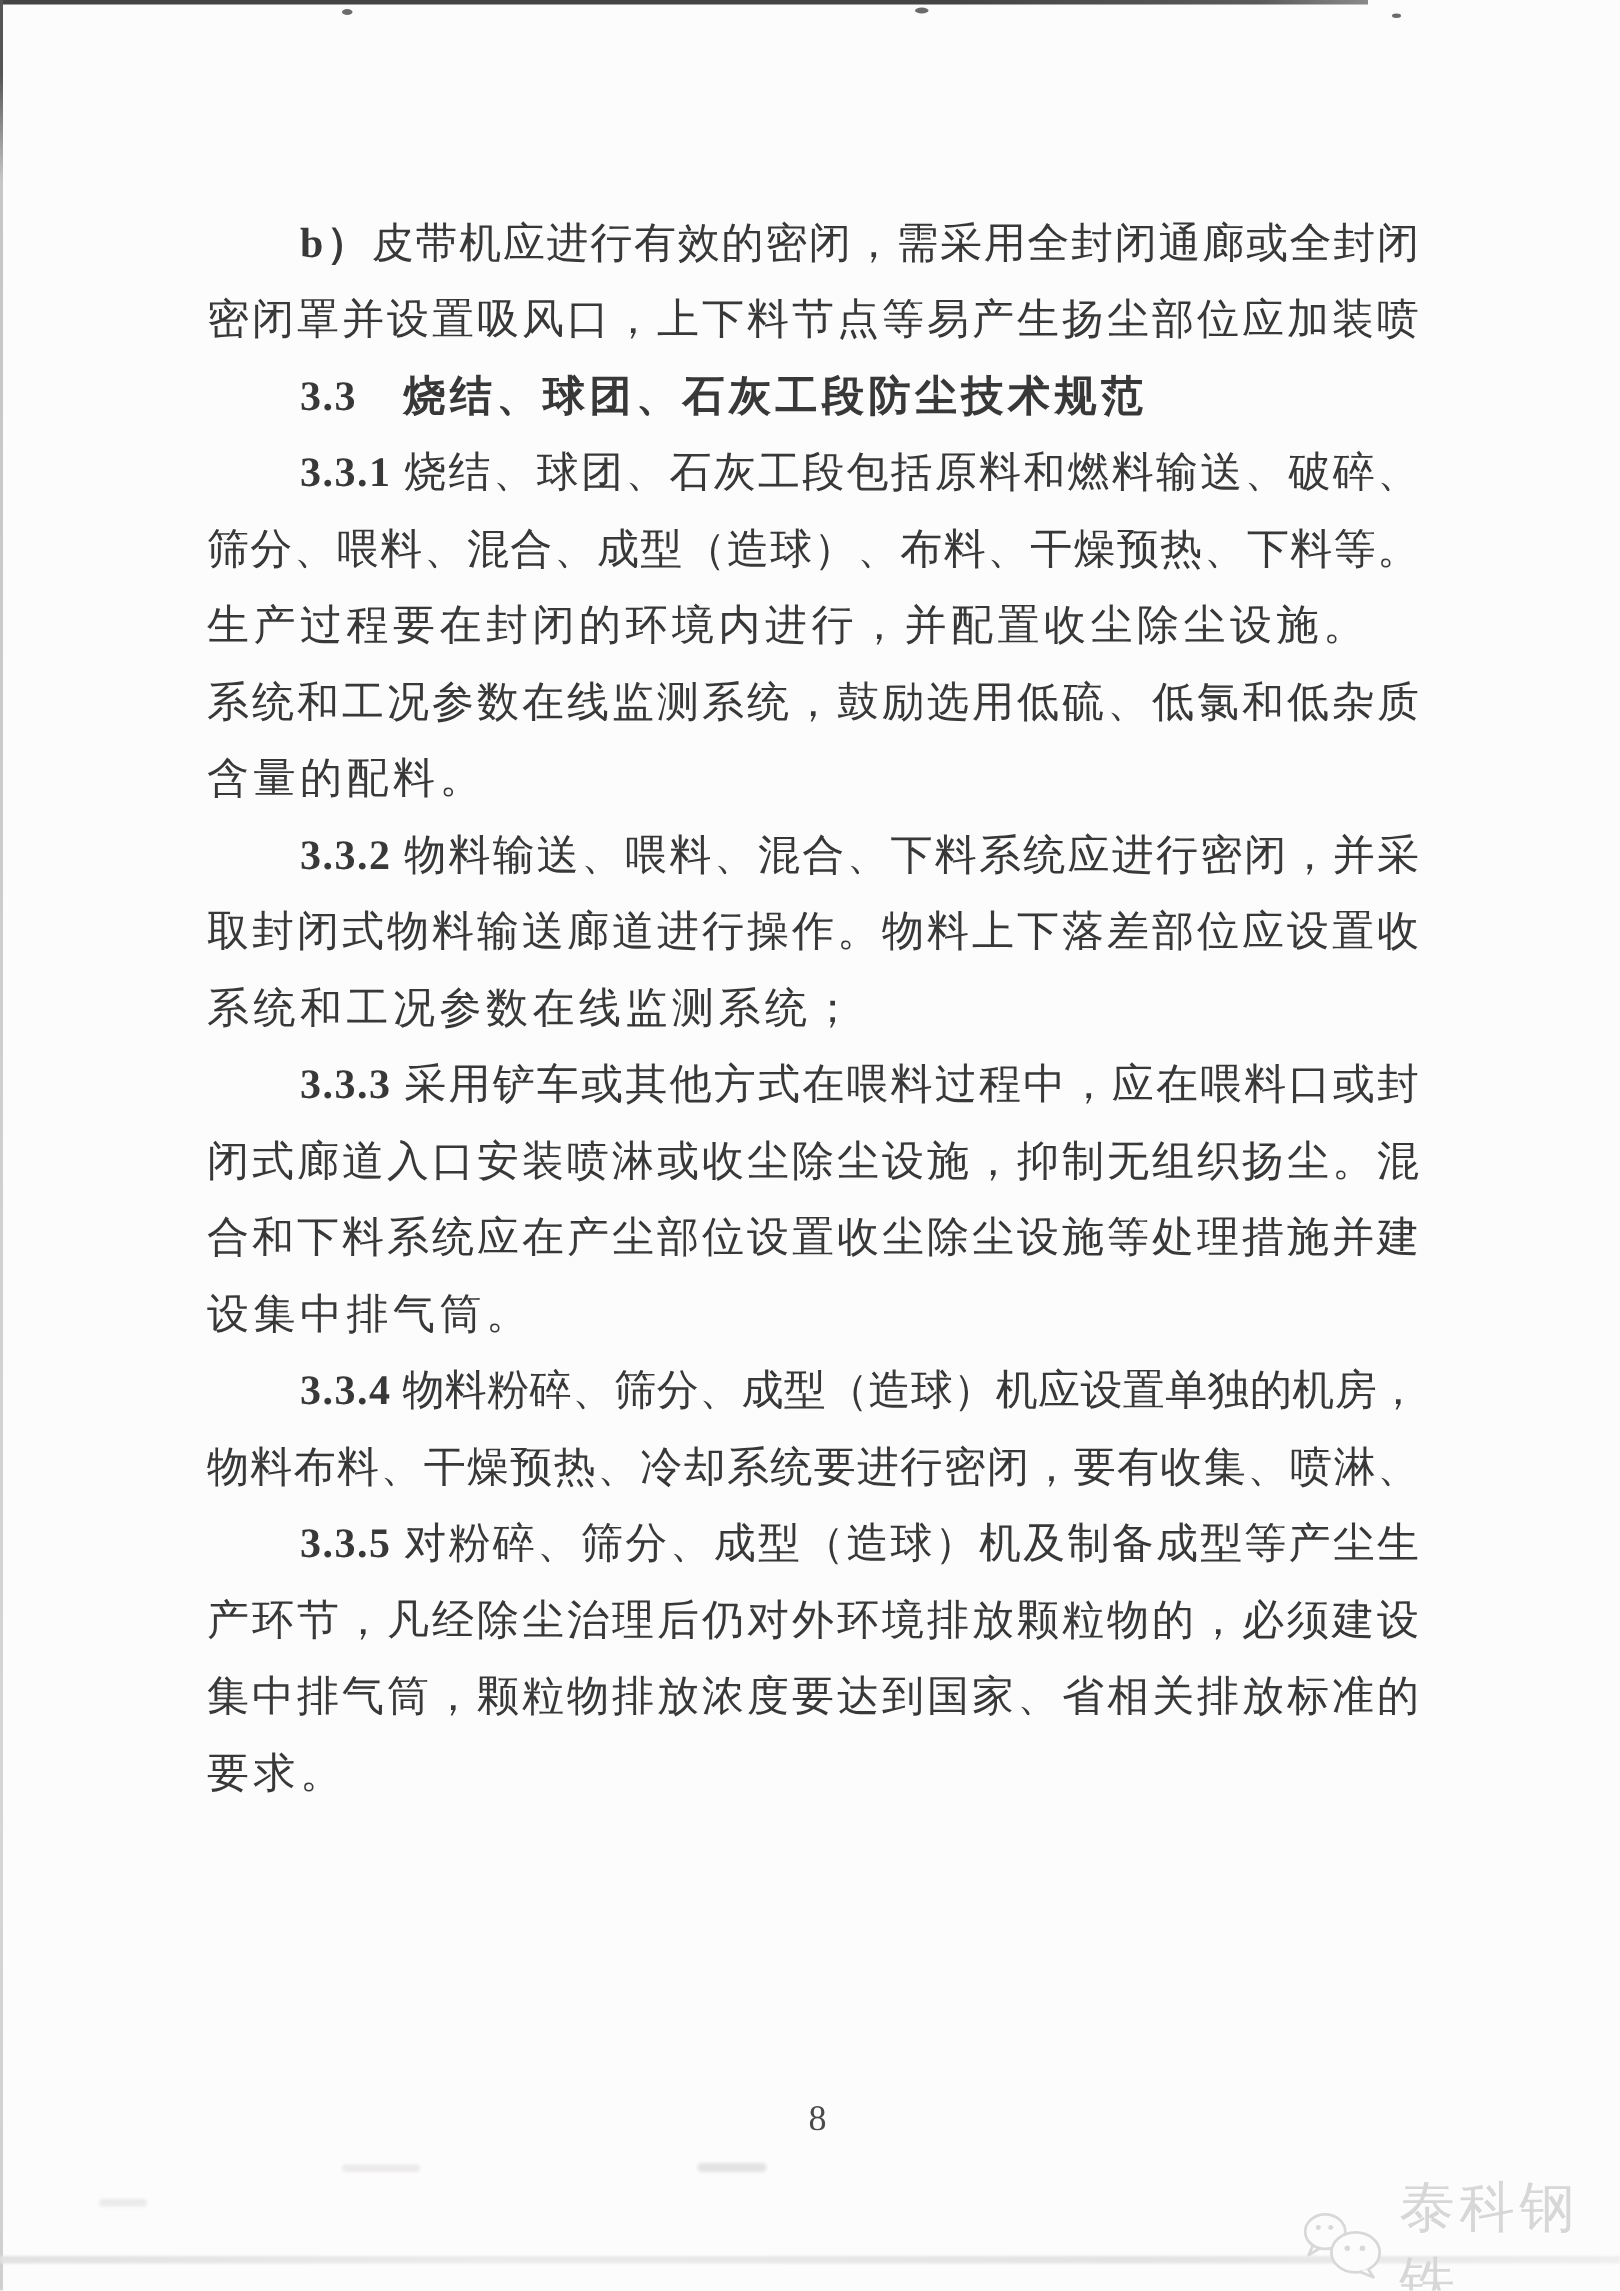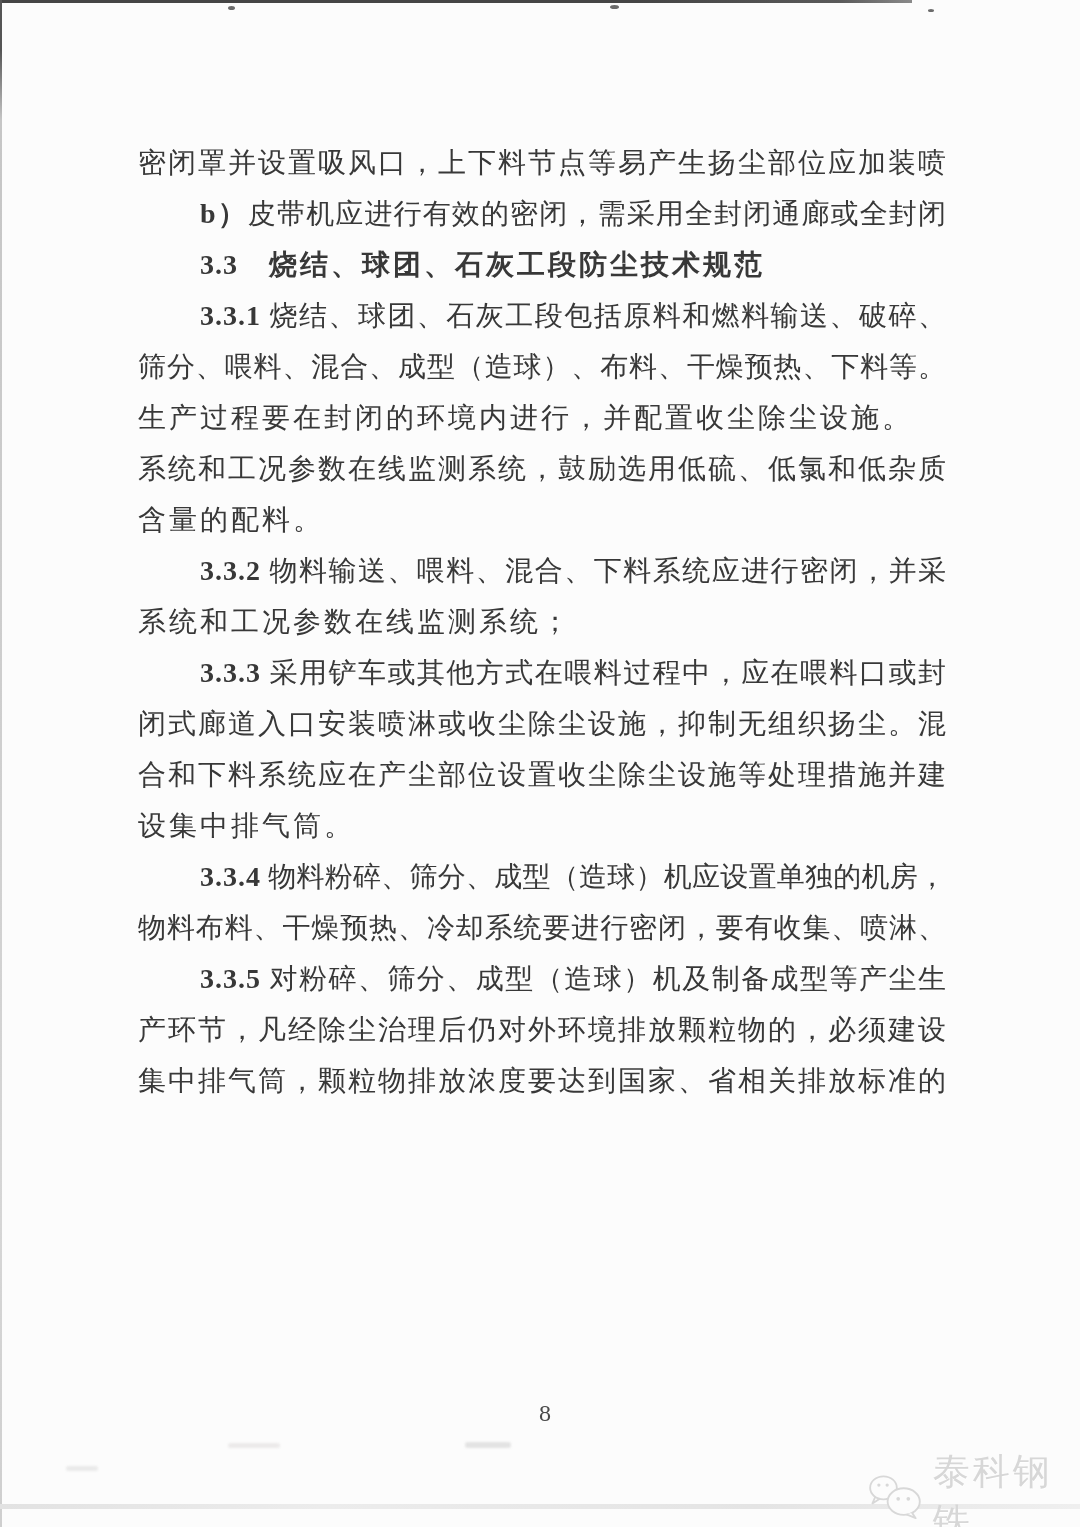--- a/index.html
+++ b/index.html
@@ -88,39 +88,41 @@
   <div class="edge-left"></div>
   <div class="speck s1"></div>
   <div class="speck s2"></div>
   <div class="speck s3"></div>
   <div class="smudge m1"></div>
   <div class="smudge m2"></div>
   <div class="smudge m3"></div>
   <div class="streak-bottom"></div>
 
   <main class="text-block" id="doc-body">
+      <div class="line indent stretch"><span class="num">b）</span><span>皮带机应进行有效的密闭，需采用全封闭通廊或全封闭</span></div>
       <div class="line stretch"><span>密闭罩并设置吸风口，上下料节点等易产生扬尘部位应加装喷</span></div>
-      <div class="line indent stretch"><span class="num">b）</span><span>皮带机应进行有效的密闭，需采用全封闭通廊或全封闭</span></div>
       <div class="line indent heading"><span class="num">3.3</span><span>　烧结、球团、石灰工段防尘技术规范</span></div>
       <div class="line indent stretch"><span class="num">3.3.1</span><span> 烧结、球团、石灰工段包括原料和燃料输送、破碎、</span></div>
       <div class="line stretch"><span>筛分、喂料、混合、成型（造球）、布料、干燥预热、下料等。</span></div>
       <div class="line"><span>生产过程要在封闭的环境内进行，并配置收尘除尘设施。</span></div>
       <div class="line stretch"><span>系统和工况参数在线监测系统，鼓励选用低硫、低氯和低杂质</span></div>
       <div class="line"><span>含量的配料。</span></div>
       <div class="line indent stretch"><span class="num">3.3.2</span><span> 物料输送、喂料、混合、下料系统应进行密闭，并采</span></div>
+      <div class="line stretch"><span>取封闭式物料输送廊道进行操作。物料上下落差部位应设置收</span></div>
       <div class="line"><span>系统和工况参数在线监测系统；</span></div>
       <div class="line indent stretch"><span class="num">3.3.3</span><span> 采用铲车或其他方式在喂料过程中，应在喂料口或封</span></div>
       <div class="line stretch"><span>闭式廊道入口安装喷淋或收尘除尘设施，抑制无组织扬尘。混</span></div>
       <div class="line stretch"><span>合和下料系统应在产尘部位设置收尘除尘设施等处理措施并建</span></div>
       <div class="line"><span>设集中排气筒。</span></div>
       <div class="line indent stretch"><span class="num">3.3.4</span><span> 物料粉碎、筛分、成型（造球）机应设置单独的机房，</span></div>
       <div class="line stretch"><span>物料布料、干燥预热、冷却系统要进行密闭，要有收集、喷淋、</span></div>
       <div class="line indent stretch"><span class="num">3.3.5</span><span> 对粉碎、筛分、成型（造球）机及制备成型等产尘生</span></div>
       <div class="line stretch"><span>产环节，凡经除尘治理后仍对外环境排放颗粒物的，必须建设</span></div>
       <div class="line stretch"><span>集中排气筒，颗粒物排放浓度要达到国家、省相关排放标准的</span></div>
+      <div class="line"><span>要求。</span></div>
     </main>
 
   <div class="page-num">8</div>
 
   <div class="watermark">
     <svg width="64" height="52" viewBox="0 0 64 52">
       <ellipse cx="19" cy="16" rx="14.5" ry="12.5" fill="none" stroke="#d8d8d8" stroke-width="2"></ellipse>
       <path d="M10 26 L7 33 L15 28" fill="none" stroke="#d8d8d8" stroke-width="2" stroke-linejoin="round"></path>
       <circle cx="14" cy="13" r="1.8" fill="#d8d8d8"></circle>
       <circle cx="23" cy="13" r="1.8" fill="#d8d8d8"></circle>

